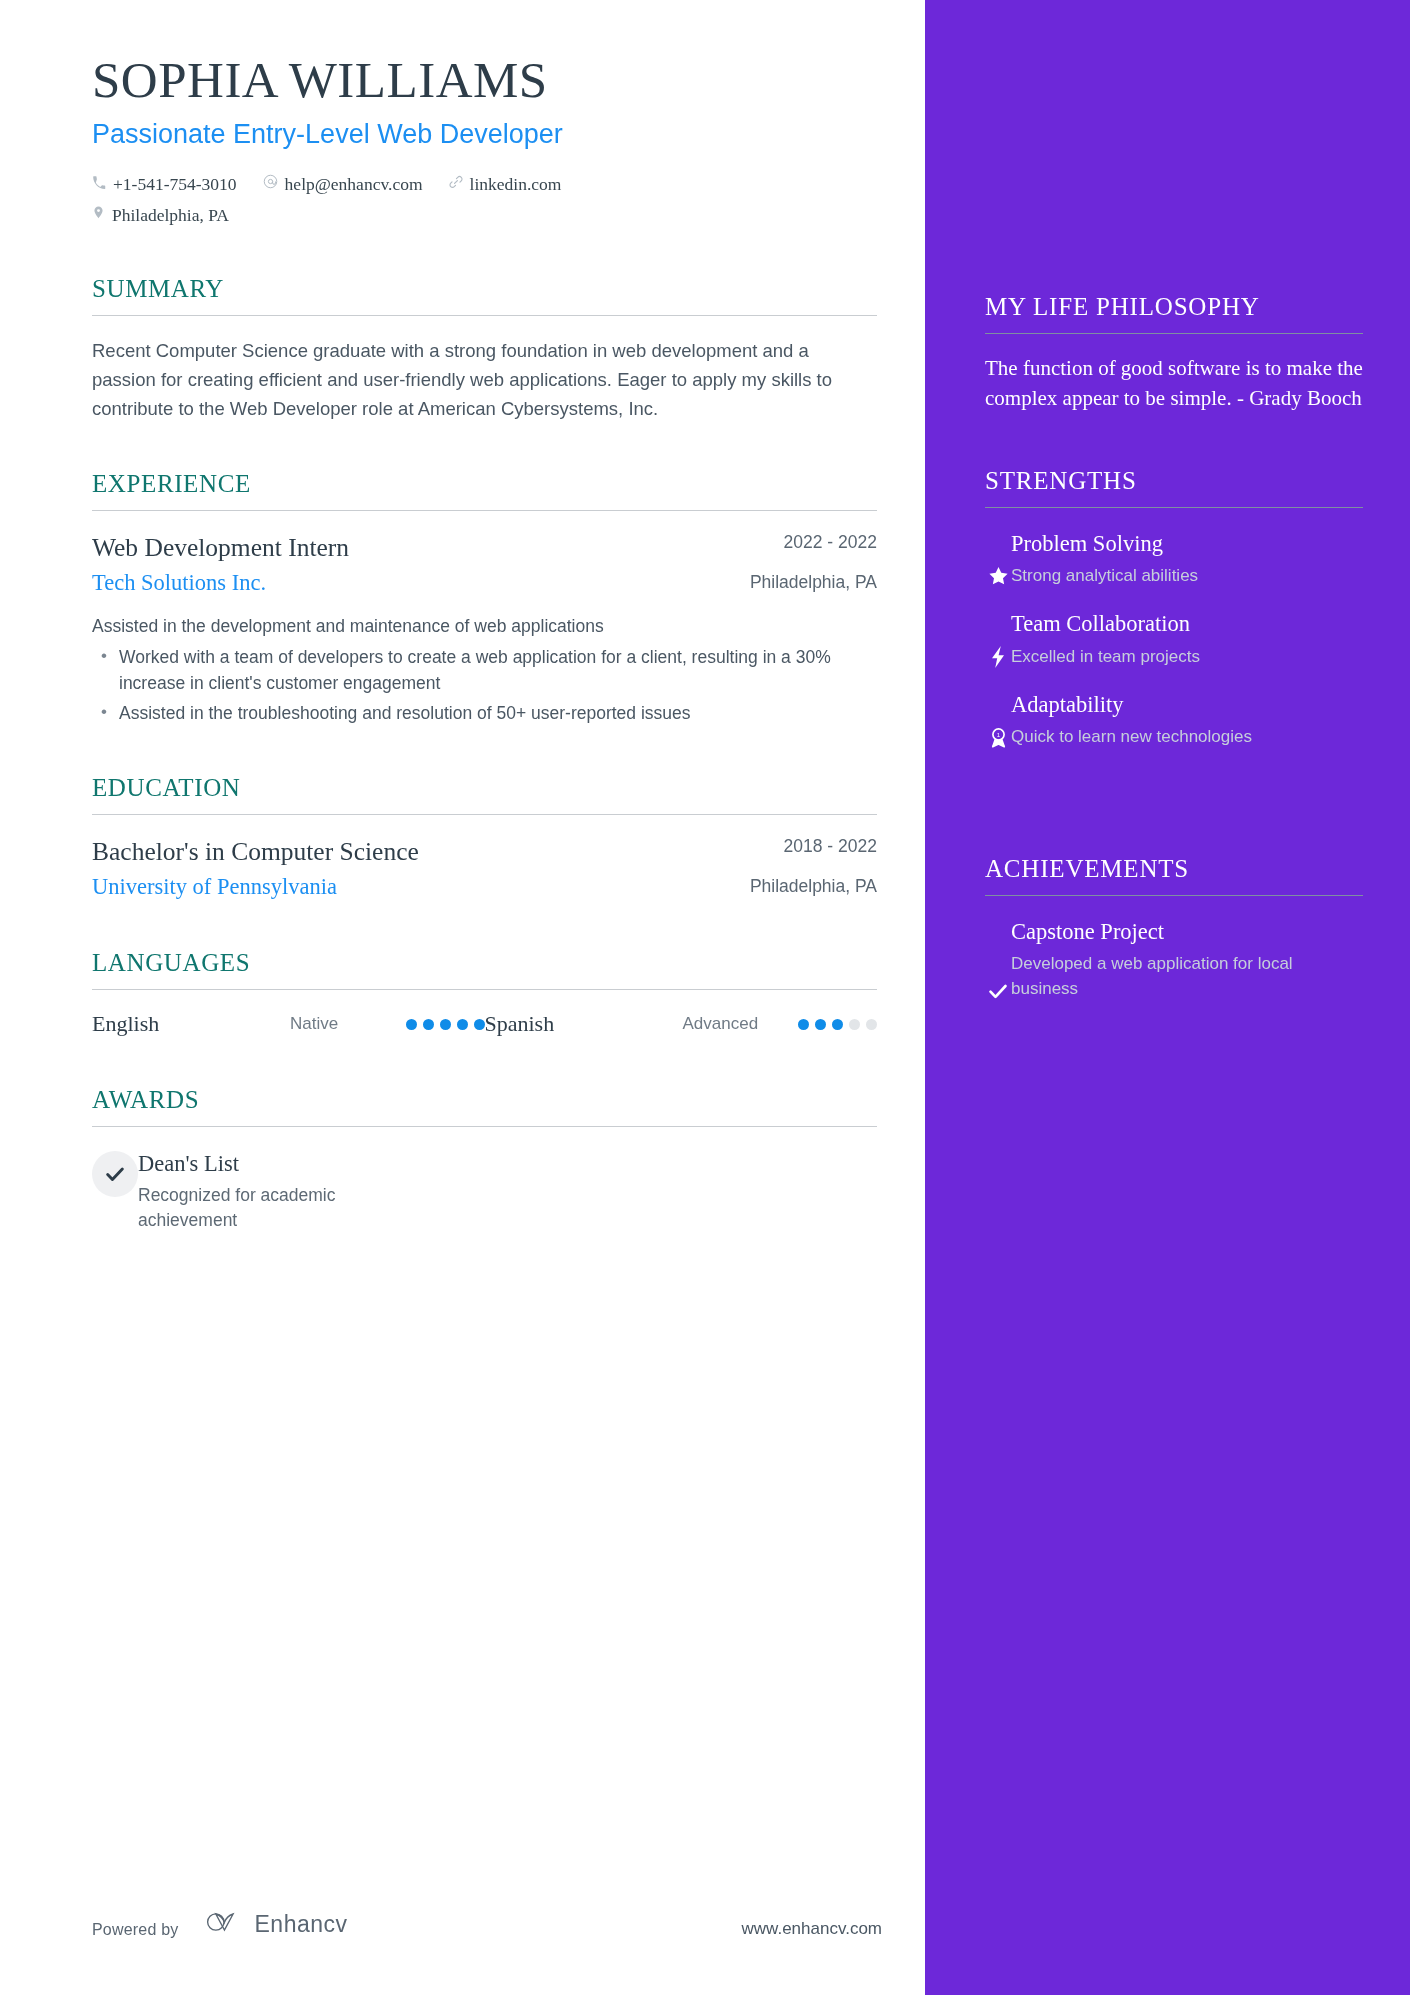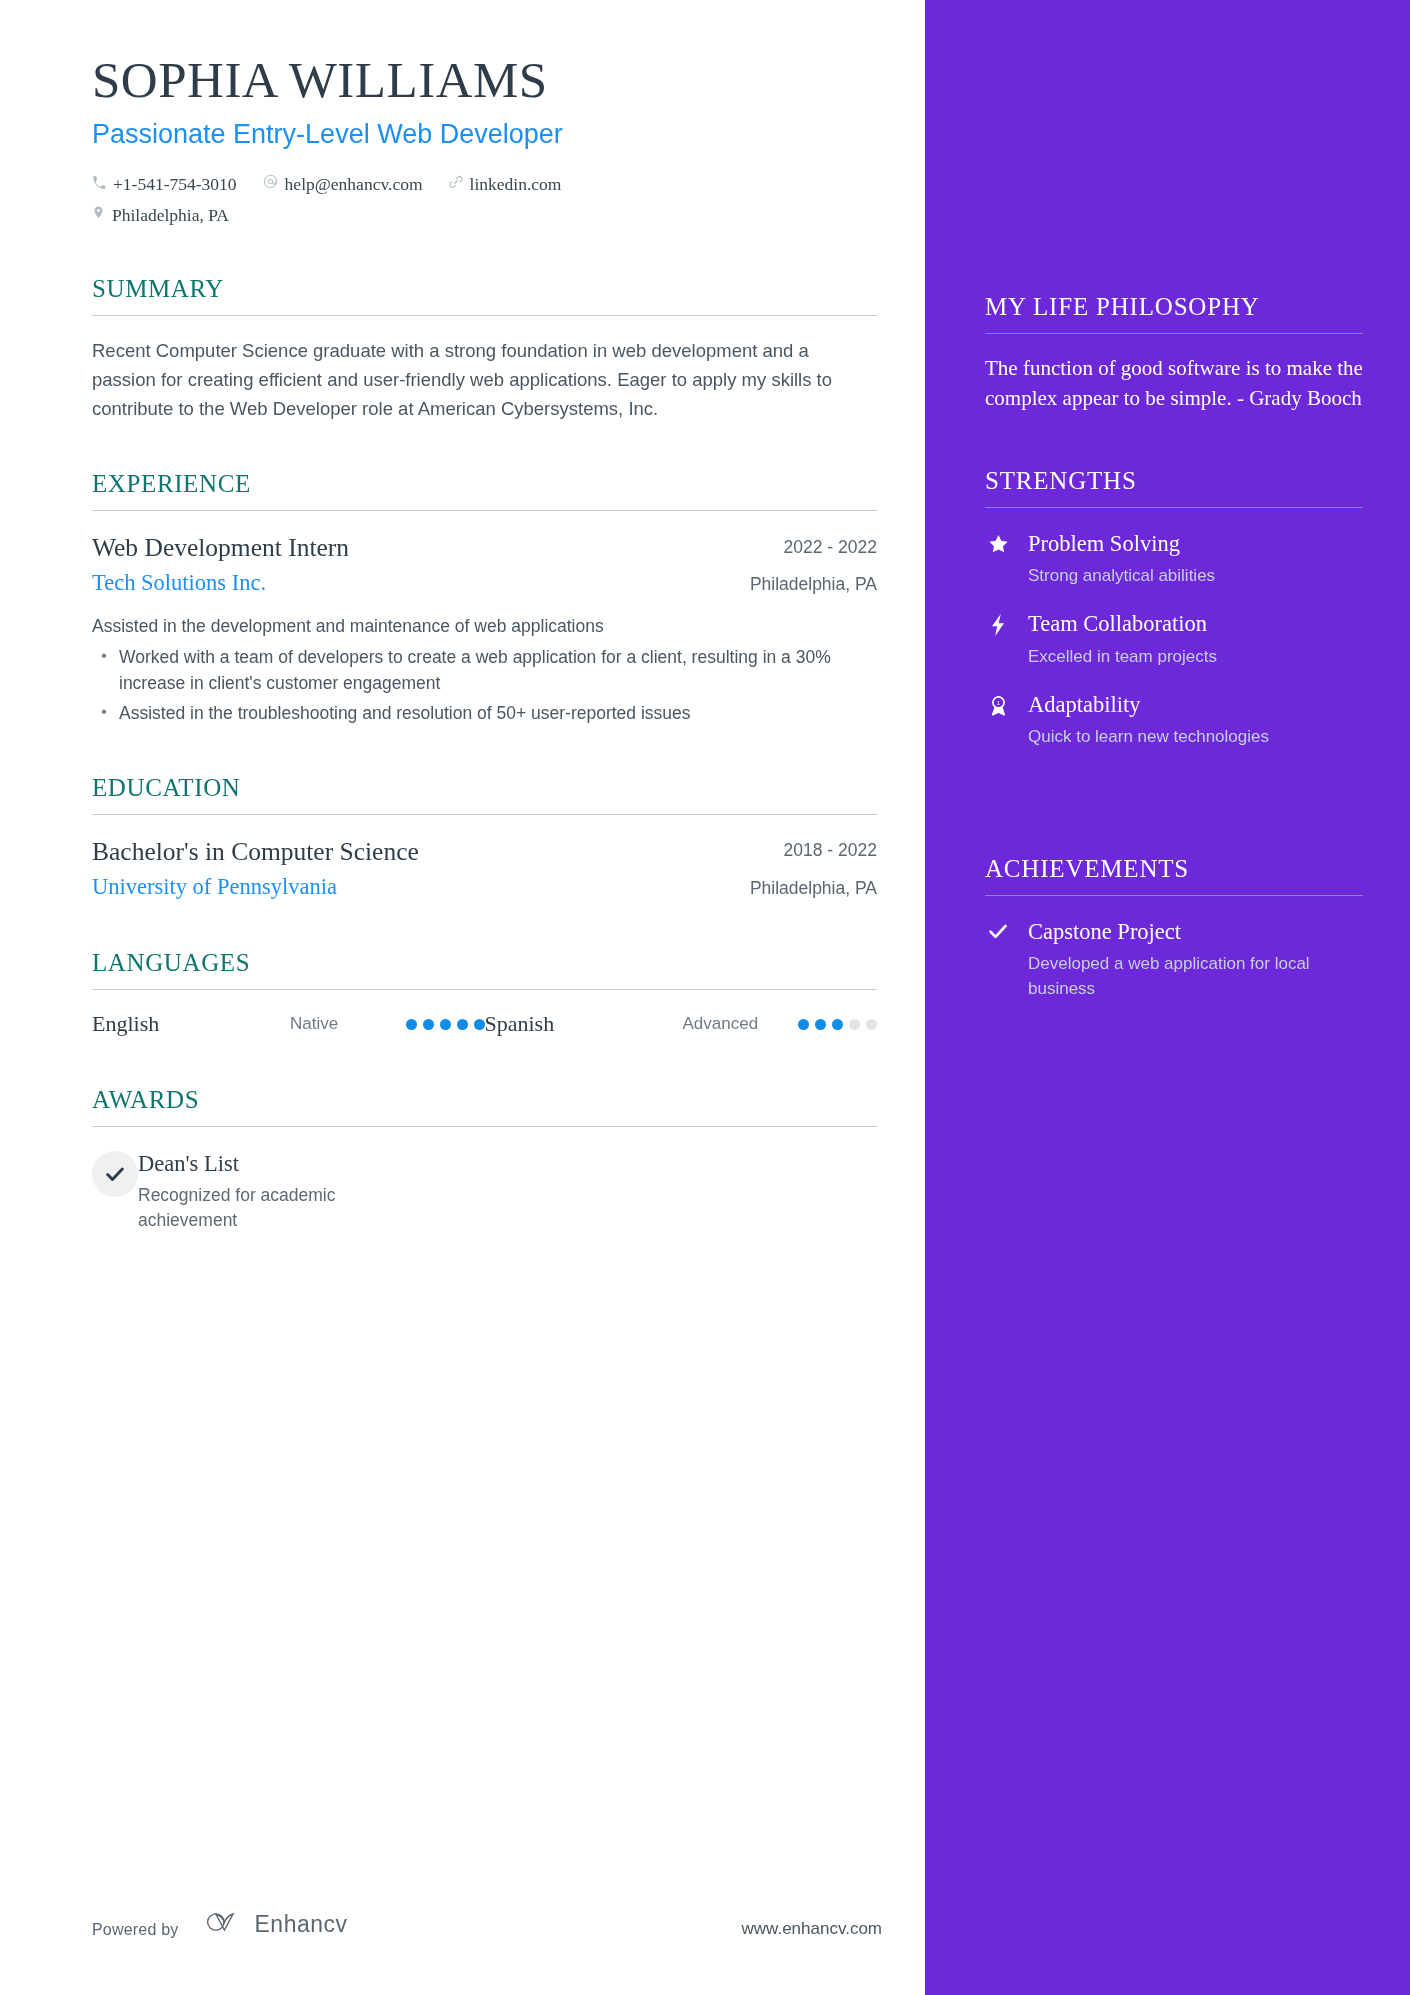--- a/index.html
+++ b/index.html
@@ -94,21 +94,21 @@
     line-height: 1.57;
     color: #4a5763;
     max-width: 790px;
   }
 
   
   .entry { margin-top: 20px; }
   .entry-row {
     display: flex;
     justify-content: space-between;
-    align-items: center;
+    align-items: flex-start;
   }
   .entry-title {
     font-family: "Liberation Serif", serif;
     font-size: 25.5px;
     color: #2e3d49;
     line-height: 1.3;
     font-weight: 400;
   }
   .entry-sub {
     font-family: "Liberation Serif", serif;
@@ -258,21 +258,21 @@
   }
   .quote {
     margin-top: 20px;
     font-family: "Liberation Serif", serif;
     font-size: 21px;
     line-height: 1.42;
     color: #ffffff;
   }
   .side-gap { height: 52px; }
 
-  .str-item { display: flex; gap: 17px; margin-top: 22px; align-items: flex-start; }
+  .str-item { display: flex; gap: 0; margin-top: 22px; align-items: flex-end; }
   .str-icon {
     width: 26px;
     flex: 0 0 26px;
     display: flex;
     justify-content: center;
     padding-top: 3px;
     color: #ffffff;
   }
   .str-icon svg { display: block; }
   .str-name {

